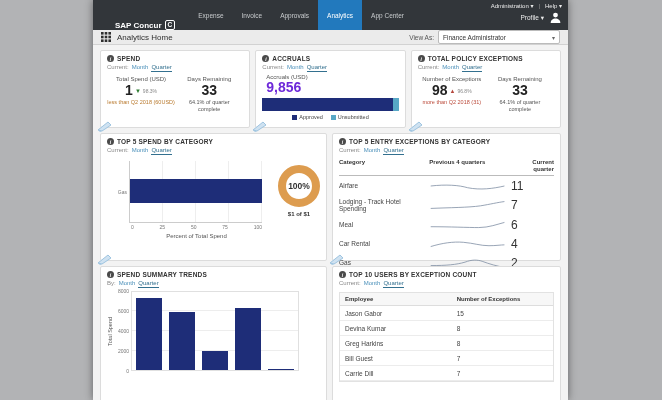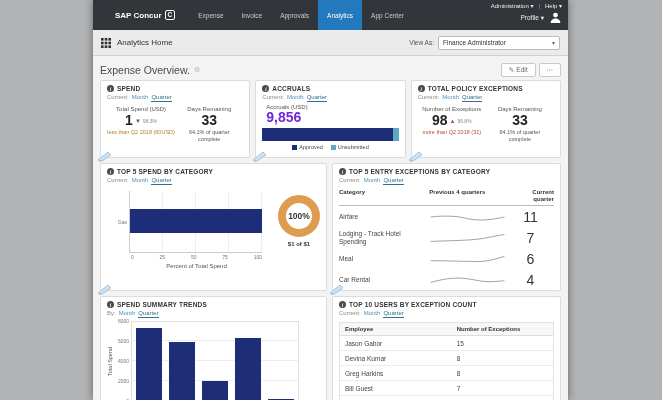--- a/index.html
+++ b/index.html
@@ -3,33 +3,33 @@
 <meta charset="utf-8">
 <style>
   * { margin:0; padding:0; box-sizing:border-box; }
   html,body { width:662px; height:400px; }
   body { font-family:"Liberation Sans", sans-serif; background:#b2b3b5; position:relative; overflow:hidden; }
 
   .window { position:absolute; left:93px; top:0; width:475px; height:400px; background:#f3f3f3; overflow:hidden; box-shadow:0 0 8px rgba(0,0,0,.45); }
 
   
   .navbar { height:30px; background:#32363a; display:flex; align-items:stretch; position:relative; }
-  .brand { display:flex; align-items:center; margin-left:22px; color:#fff; font-size:8px; font-weight:bold; white-space:nowrap; }
+  .brand { display:flex; align-items:flex-end; margin-left:22px; color:#fff; font-size:8px; font-weight:bold; white-space:nowrap; }
   .brand-badge { border:1px solid #fff; border-radius:2px; font-size:6.5px; padding:0 2px; margin-left:3px; line-height:8px; }
   .nav-items { display:flex; margin-left:14px; }
   .nav-item { font-size:6.5px; color:#c9ccce; padding:0 9px; display:flex; align-items:center; cursor:pointer; }
   .nav-item.active { background:#2279bd; color:#fff; }
   .nav-right { margin-left:auto; display:flex; flex-direction:column; align-items:flex-end; padding:2px 6px 0 0; }
   .nav-top-links { font-size:6px; color:#ececec; display:flex; gap:5px; align-items:center; }
   .nav-bottom { display:flex; align-items:center; gap:5px; margin-top:2px; }
   .profile-label { font-size:6.5px; color:#ececec; }
   .avatar { width:13px; height:13px; }
 
   
-  .toolbar { height:26px; background:#ebebeb; border-bottom:1px solid #d2d2d2; display:flex; align-items:center; padding:0 8px; }
+  .toolbar { height:15px; background:#ebebeb; border-bottom:1px solid #d2d2d2; display:flex; align-items:center; padding:0 8px; }
   .grid-icon { width:10px; height:10px; }
   .toolbar-title { font-size:8px; color:#2f2f2f; margin-left:6px; }
   .toolbar-right { margin-left:auto; display:flex; align-items:center; gap:4px; }
   .viewas-label { font-size:6.5px; color:#555; }
   .viewas-select { width:122px; height:14px; background:#fff; border:1px solid #bbb; border-radius:2px; font-size:6.5px; color:#333; display:flex; align-items:center; justify-content:space-between; padding:0 4px; cursor:pointer; }
   .viewas-select .caret { color:#666; font-size:6px; }
 
   
   .content { padding:5px 7px; }
   .page-head { display:flex; align-items:center; height:17px; margin-bottom:2px; }
@@ -86,21 +86,21 @@
   .donut-sub { font-size:6px; font-weight:bold; color:#333; margin-top:4px; }
 
   
   .ex-table { margin-top:6px; }
   .ex-head { display:grid; grid-template-columns:42% 38% 20%; border-bottom:1px solid #bbb; padding-bottom:2px; }
   .ex-head span { font-size:6px; font-weight:bold; color:#333; }
   .ex-head .cq { text-align:right; line-height:7px; }
   .ex-row { display:grid; grid-template-columns:42% 38% 20%; align-items:center; padding:2.5px 0; }
   .ex-cat { font-size:6.5px; color:#444; line-height:7.5px; padding-right:4px; }
   .ex-spark { height:12px; }
-  .ex-val { font-size:14px; color:#333; text-align:center; padding-right:4px; }
+  .ex-val { font-size:12px; color:#333; text-align:left; padding-right:4px; }
 
   .third-left { width:227px; height:140px; }
   .third-right { flex:1; height:140px; }
 
   
   .trend-wrap { display:flex; margin-top:5px; }
   .trend-ylabel { writing-mode:vertical-rl; transform:rotate(180deg); font-size:5.5px; color:#555; height:80px; text-align:center; }
   .trend-yticks { display:flex; flex-direction:column; justify-content:space-between; height:86px; margin-top:-3px; font-size:5px; color:#777; text-align:right; width:18px; padding-right:2px; }
   .trend-plot { width:168px; height:80px; border:1px solid #e0e0e0; background:#fff;
                 background-image:repeating-linear-gradient(to top, transparent 0, transparent 19px, #ededed 19px, #ededed 20px);
@@ -168,33 +168,20 @@
       <span class="viewas-label">View As:</span>
       <div class="viewas-select">
         <span>Finance Administrator</span>
         <span class="caret">▾</span>
       </div>
     </div>
   </div>
 
   <div class="content">
 
-    <div class="page-head">
-      <span class="page-title">Expense Overview.</span>
-      <span class="gear">⚙</span>
-      <div class="head-buttons">
-        <div class="btn">
-          <span>✎</span>
-          <span>Edit</span>
-        </div>
-        <div class="btn">
-          <span>⋯</span>
-        </div>
-      </div>
-    </div>
 
     <div class="row">
 
       <div class="card kpi">
         <div class="card-head">
           <span class="info-icon">i</span>
           <span class="card-title">SPEND</span>
         </div>
         <div class="filter-line">
           <span>Current:</span><span class="filter-link">Month</span><span class="filter-link active">Quarter</span>

